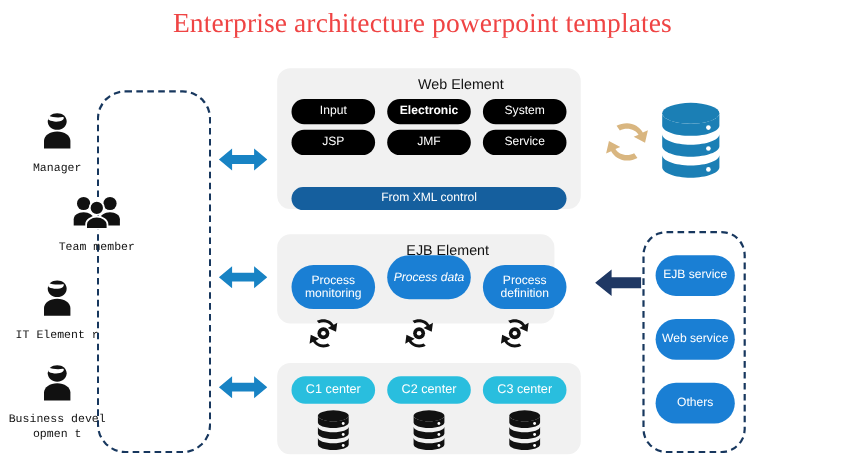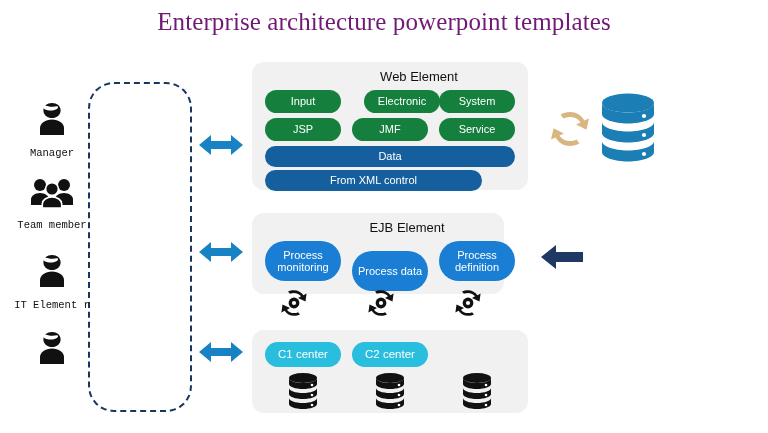--- a/index.html
+++ b/index.html
@@ -23,21 +23,21 @@
 
   
   #title {
     position: absolute;
     left: 0;
     top: 8px;
     width: 768px;
     text-align: center;
     font-family: "Liberation Serif", serif;
     font-size: 25px;
-    color: #701a75;
+    color: #ef4444;
     letter-spacing: 0.1px;
   }
 
   
   #roles-panel {
     position: absolute;
     left: 88px;
     top: 82px;
     width: 104px;
     height: 330px;
@@ -100,21 +100,21 @@
     border-radius: 14px;
     color: #ffffff;
     display: flex;
     align-items: center;
     justify-content: center;
     text-align: center;
     font-size: 11px;
     line-height: 12.5px;
     box-sizing: border-box;
   }
-  .pill-web { background: #15803d; height: 23px; }
+  .pill-web { background: #000000; height: 23px; }
   .pill-wide { background: #155f9e; height: 21px; border-radius: 11px; }
   .pill-ejb { background: #1a7fd4; height: 40px; border-radius: 20px; font-size: 11px; }
   .pill-c   { background: #29bede; height: 25px; border-radius: 13px; font-size: 11.5px; }
   .pill-svc { background: #1a7fd4; height: 37px; border-radius: 19px; font-size: 11px; }
 
   
   .gear-refresh {
     position: absolute;
     width: 34px;
     height: 32px;
@@ -174,21 +174,21 @@
     <div class="role-icon">
       <svg width="34" height="38" viewBox="0 0 34 38" aria-hidden="true">
         <path d="M17 3c-5 0-8.6 3.2-8.6 7.4 0 4.3 3.8 7.6 8.6 7.6s8.6-3.3 8.6-7.6C25.6 6.2 22 3 17 3z" fill="#111"></path>
         <path d="M9.4 5.2c3 1.2 8 2.1 12.6 1.1 1.4-.3 1.3 1.6.2 2.5-3 2.4-9 2.2-12.6.4-1-.5-1.6-4.6-.2-4z" fill="#fff"></path>
         <path d="M17 19.5c-6.6 0-12 3.8-12 8.4V35h24v-7.1c0-4.6-5.4-8.4-12-8.4z" fill="#111"></path>
       </svg>
     </div>
     <div class="role-label">Manager</div>
   </div>
 
-  <div class="role" style="top:168px;">
+  <div class="role" style="top:168px;padding-left:36px;">
     <div class="role-icon">
       <svg width="44" height="34" viewBox="0 0 44 34" aria-hidden="true">
         <circle cx="10" cy="9" r="6" fill="#111"></circle>
         <path d="M10 17c-5 0-9 2.9-9 6.4V29h18v-5.6c0-3.5-4-6.4-9-6.4z" fill="#111"></path>
         <circle cx="34" cy="9" r="6" fill="#111"></circle>
         <path d="M34 17c-5 0-9 2.9-9 6.4V29h18v-5.6c0-3.5-4-6.4-9-6.4z" fill="#111"></path>
         <circle cx="22" cy="13" r="6.4" fill="#111" stroke="#fff" stroke-width="1.6"></circle>
         <path d="M22 21c-5.4 0-9.7 3.1-9.7 6.9V32h19.4v-4.1c0-3.8-4.3-6.9-9.7-6.9z" fill="#111" stroke="#fff" stroke-width="1.6"></path>
       </svg>
     </div>
@@ -207,20 +207,21 @@
   </div>
 
   <div class="role" style="top:325px;">
     <div class="role-icon">
       <svg width="34" height="38" viewBox="0 0 34 38" aria-hidden="true">
         <path d="M17 3c-5 0-8.6 3.2-8.6 7.4 0 4.3 3.8 7.6 8.6 7.6s8.6-3.3 8.6-7.6C25.6 6.2 22 3 17 3z" fill="#111"></path>
         <path d="M9.4 5.2c3 1.2 8 2.1 12.6 1.1 1.4-.3 1.3 1.6.2 2.5-3 2.4-9 2.2-12.6.4-1-.5-1.6-4.6-.2-4z" fill="#fff"></path>
         <path d="M17 19.5c-6.6 0-12 3.8-12 8.4V35h24v-7.1c0-4.6-5.4-8.4-12-8.4z" fill="#111"></path>
       </svg>
     </div>
+    <div class="role-label">Business developmen t</div>
   </div>
 
   <div class="dbl-arrow" style="left:199px; top:132px;">
     <svg width="44" height="26" viewBox="0 0 44 26" aria-hidden="true">
       <path d="M0 13 L12 3 L12 9 L32 9 L32 3 L44 13 L32 23 L32 17 L12 17 L12 23 Z" fill="#1883c4"></path>
     </svg>
   </div>
   <div class="dbl-arrow" style="left:199px; top:239px;">
     <svg width="44" height="26" viewBox="0 0 44 26" aria-hidden="true">
       <path d="M0 13 L12 3 L12 9 L32 9 L32 3 L44 13 L32 23 L32 17 L12 17 L12 23 Z" fill="#1883c4"></path>
@@ -229,36 +230,35 @@
   <div class="dbl-arrow" style="left:199px; top:339px;">
     <svg width="44" height="26" viewBox="0 0 44 26" aria-hidden="true">
       <path d="M0 13 L12 3 L12 9 L32 9 L32 3 L44 13 L32 23 L32 17 L12 17 L12 23 Z" fill="#1883c4"></path>
     </svg>
   </div>
 
   <div class="panel" id="panel-web">
     <div class="panel-title">Web Element</div>
 
     <div class="pill pill-web" style="left:13px; top:28px; width:76px;">Input</div>
-    <div class="pill pill-web" style="left:112px; top:28px; width:76px;">Electronic</div>
+    <div class="pill pill-web" style="left:100px; top:28px; width:76px;font-weight:bold;">Electronic</div>
     <div class="pill pill-web" style="left:187px; top:28px; width:76px;">System</div>
 
     <div class="pill pill-web" style="left:13px; top:56px; width:76px;">JSP</div>
     <div class="pill pill-web" style="left:100px; top:56px; width:76px;">JMF</div>
     <div class="pill pill-web" style="left:187px; top:56px; width:76px;">Service</div>
 
-    <div class="pill pill-wide" style="left:13px; top:84px; width:250px;">Data</div>
-    <div class="pill pill-wide" style="left:13px; top:108px; width:217px;">From XML control</div>
+    <div class="pill pill-wide" style="left:13px; top:108px; width:250px;">From XML control</div>
   </div>
 
   <div class="panel" id="panel-ejb">
     <div class="panel-title">EJB Element</div>
 
     <div class="pill pill-ejb" style="left:13px; top:28px; width:76px;">Process monitoring</div>
-    <div class="pill pill-ejb" style="left:100px; top:38px; width:76px;">Process data</div>
+    <div class="pill pill-ejb" style="left:100px; top:19px; width:76px;font-style:italic;">Process data</div>
     <div class="pill pill-ejb" style="left:187px; top:28px; width:76px;">Process definition</div>
   </div>
 
   <div class="gear-refresh" style="left:277px; top:287px;">
     <svg width="34" height="32" viewBox="0 0 34 32" aria-hidden="true">
       <path d="M17 3.2c4 0 7.5 2 9.4 5.1l3.2-1.9-1.1 8.2-7.5-3.5 3-1.8C22.5 7.2 20 5.9 17 5.9c-1.5 0-2.9.3-4.1.9L11 4.6c1.8-.9 3.8-1.4 6-1.4z" fill="#111"></path>
       <path d="M17 28.8c-4 0-7.5-2-9.4-5.1l-3.2 1.9 1.1-8.2 7.5 3.5-3 1.8c1.5 2.1 4 3.4 7 3.4 1.5 0 2.9-.3 4.1-.9l1.9 2.2c-1.8.9-3.8 1.4-6 1.4z" fill="#111"></path>
       <circle cx="17" cy="16" r="5.4" fill="#111"></circle>
       <circle cx="17" cy="16" r="2.1" fill="#fff"></circle>
     </svg>
@@ -276,20 +276,21 @@
       <path d="M17 3.2c4 0 7.5 2 9.4 5.1l3.2-1.9-1.1 8.2-7.5-3.5 3-1.8C22.5 7.2 20 5.9 17 5.9c-1.5 0-2.9.3-4.1.9L11 4.6c1.8-.9 3.8-1.4 6-1.4z" fill="#111"></path>
       <path d="M17 28.8c-4 0-7.5-2-9.4-5.1l-3.2 1.9 1.1-8.2 7.5 3.5-3 1.8c1.5 2.1 4 3.4 7 3.4 1.5 0 2.9-.3 4.1-.9l1.9 2.2c-1.8.9-3.8 1.4-6 1.4z" fill="#111"></path>
       <circle cx="17" cy="16" r="5.4" fill="#111"></circle>
       <circle cx="17" cy="16" r="2.1" fill="#fff"></circle>
     </svg>
   </div>
 
   <div class="panel" id="panel-c">
     <div class="pill pill-c" style="left:13px; top:12px; width:76px;">C1 center</div>
     <div class="pill pill-c" style="left:100px; top:12px; width:76px;">C2 center</div>
+    <div class="pill pill-c" style="left:187px; top:12px; width:76px;">C3 center</div>
 
     <div class="db-stack" style="left:35px; top:42px;">
       <svg width="32" height="40" viewBox="0 0 32 40" aria-hidden="true">
         <g fill="#111">
           <ellipse cx="16" cy="6" rx="14" ry="5"></ellipse>
           <path d="M2 6v6c0 2.8 6.3 5 14 5s14-2.2 14-5V6c0 2.8-6.3 5-14 5S2 8.8 2 6z"></path>
           <path d="M2 16v6c0 2.8 6.3 5 14 5s14-2.2 14-5v-6c0 2.8-6.3 5-14 5S2 18.8 2 16z"></path>
           <path d="M2 26v6c0 2.8 6.3 5 14 5s14-2.2 14-5v-6c0 2.8-6.3 5-14 5S2 28.8 2 26z"></path>
         </g>
         <circle cx="25" cy="13" r="1.3" fill="#fff"></circle>
@@ -345,14 +346,19 @@
       <circle cx="44" cy="62" r="2.1" fill="#fff"></circle>
     </svg>
   </div>
 
   <div id="arrow-left-dark">
     <svg width="42" height="30" viewBox="0 0 42 30" aria-hidden="true">
       <path d="M0 15 L15 3 L15 10 L42 10 L42 20 L15 20 L15 27 Z" fill="#1f3864"></path>
     </svg>
   </div>
 
+  <div id="services-panel">
+    <div class="pill pill-svc" style="left:10px; top:20px; width:72px;">EJB service</div>
+    <div class="pill pill-svc" style="left:10px; top:78px; width:72px;">Web service</div>
+    <div class="pill pill-svc" style="left:10px; top:136px; width:72px;">Others</div>
+  </div>
 
 </div>
 
 </body></html>

